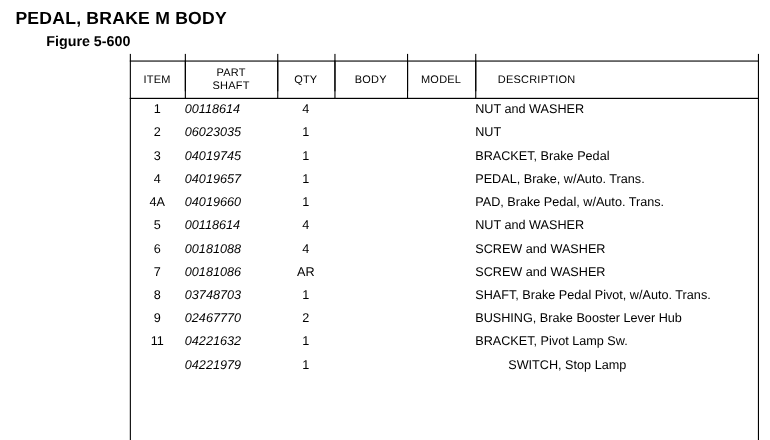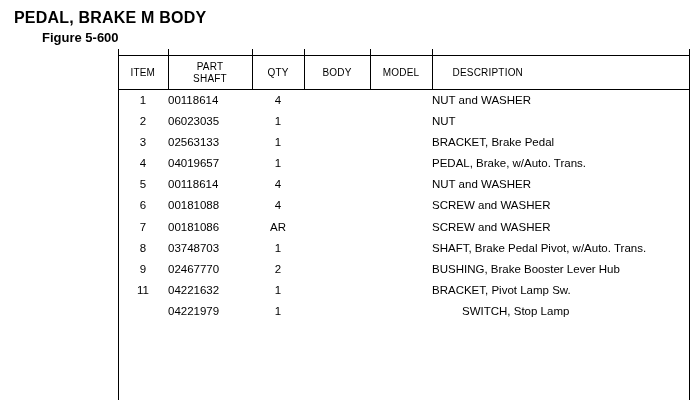--- a/index.html
+++ b/index.html
@@ -70,21 +70,21 @@
     text-align: left;
     padding-left: 20px;
   }
   table.parts tbody td {
     height: 21.1px;
     line-height: 21.1px;
     white-space: nowrap;
     overflow: hidden;
   }
   td.c-item   { text-align: center; }
-  td.c-part   { text-align: left; padding-left: 12px; }
+  td.c-part   { text-align: left; padding-left: 12px; font-style: italic; }
   td.c-qty    { text-align: center; }
   td.c-body   { text-align: center; }
   td.c-model  { text-align: center; }
   td.c-desc   { text-align: left; padding-left: 8px; }
   td.c-desc.indent { padding-left: 30px; }
 
   
   .vrule {
     position: absolute;
     left: 118px;
@@ -150,33 +150,41 @@
           <tr>
             <td class="c-item">2</td>
             <td class="c-part">06023035</td>
             <td class="c-qty">1</td>
             <td class="c-body"></td>
             <td class="c-model"></td>
             <td class="c-desc">NUT</td>
           </tr>
           <tr>
             <td class="c-item">3</td>
-            <td class="c-part">02563133</td>
+            <td class="c-part">04019745</td>
             <td class="c-qty">1</td>
             <td class="c-body"></td>
             <td class="c-model"></td>
             <td class="c-desc">BRACKET, Brake Pedal</td>
           </tr>
           <tr>
             <td class="c-item">4</td>
             <td class="c-part">04019657</td>
             <td class="c-qty">1</td>
             <td class="c-body"></td>
             <td class="c-model"></td>
             <td class="c-desc">PEDAL, Brake, w/Auto.  Trans.</td>
+          </tr>
+          <tr>
+            <td class="c-item">4A</td>
+            <td class="c-part">04019660</td>
+            <td class="c-qty">1</td>
+            <td class="c-body"></td>
+            <td class="c-model"></td>
+            <td class="c-desc">PAD, Brake Pedal, w/Auto.  Trans.</td>
           </tr>
           <tr>
             <td class="c-item">5</td>
             <td class="c-part">00118614</td>
             <td class="c-qty">4</td>
             <td class="c-body"></td>
             <td class="c-model"></td>
             <td class="c-desc">NUT and WASHER</td>
           </tr>
           <tr>

